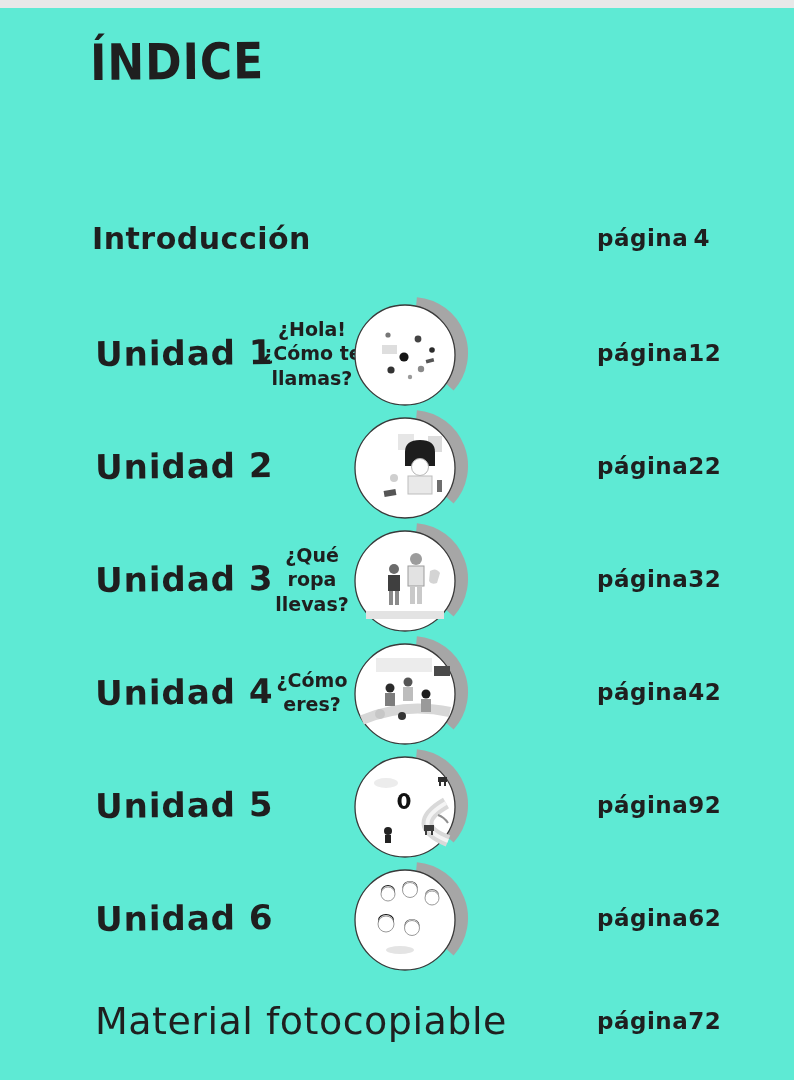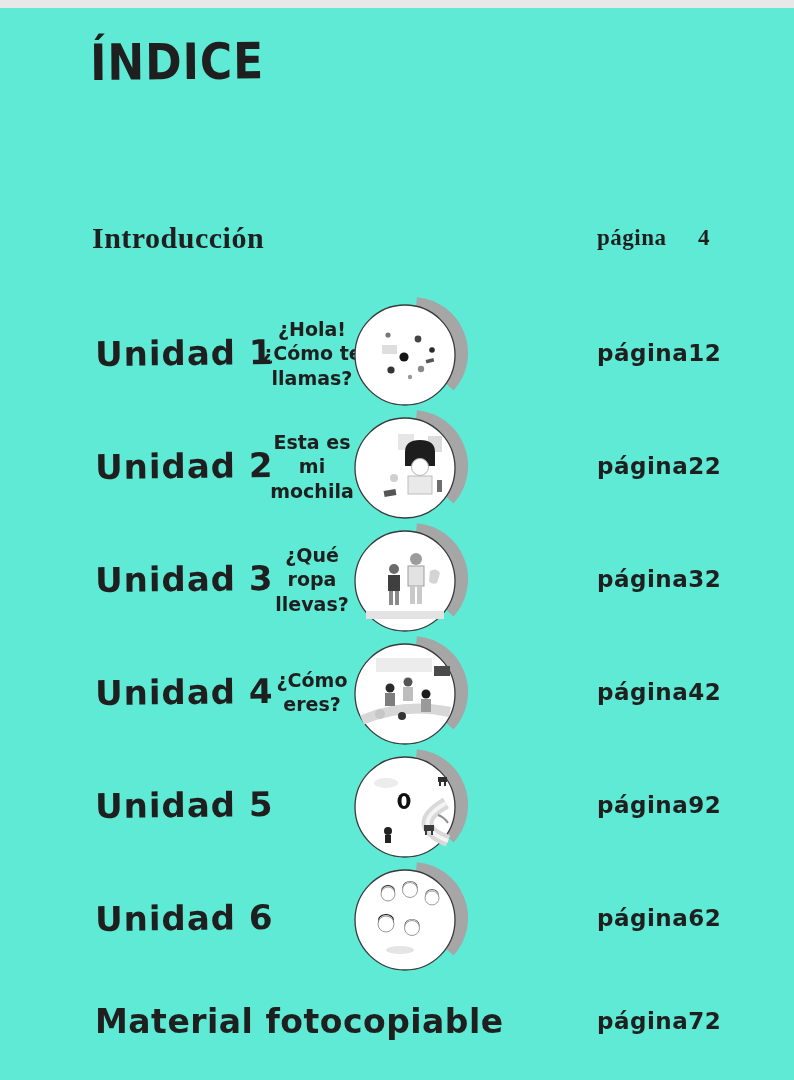--- a/index.html
+++ b/index.html
@@ -11,21 +11,21 @@
     overflow:hidden;
     font-family:"DejaVu Sans","Liberation Sans",sans-serif;
     color:var(--ink,#1f1f1f);
   }
   .title{
     position:absolute;left:90px;top:26px;
     font-size:50px;font-weight:bold;letter-spacing:1px;
     display:inline-block;transform:scaleX(.88) rotate(-.5deg);transform-origin:left top;
   }
   .row{position:absolute;left:0;width:794px;}
-  .intro-row{top:205px;height:50px;font-family:Liberation Serif, serif;}
+  .intro-row{top:205px;height:50px;}
   .intro-label{
     position:absolute;left:92px;top:50%;transform:translateY(-50%);
     font-size:30px;font-weight:bold;letter-spacing:.5px;
   }
   .unit-row{height:112px;}
   .unit-row.u1{top:289px}
   .unit-row.u2{top:402px}
   .unit-row.u3{top:515px}
   .unit-row.u4{top:628px}
   .unit-row.u5{top:741px}
@@ -41,21 +41,21 @@
   .unit-thumb{position:absolute;left:342px;top:0;width:132px;height:112px;}
   .unit-thumb svg{display:block;width:132px;height:112px;}
   .page-ref{
     position:absolute;left:597px;width:113px;top:50%;transform:translateY(-50%);
     display:flex;justify-content:space-between;align-items:center;
     font-size:23px;font-weight:bold;letter-spacing:.5px;
   }
   .material-row{top:985px;height:56px;}
   .material-label{
     position:absolute;left:95px;top:50%;transform:translateY(-50%);
-    font-size:33px;font-weight:bold;letter-spacing:.5px;
+    font-size:38px;font-weight:normal;letter-spacing:.5px;
   }
   .footer-rule{
     position:absolute;left:85px;right:0;bottom:0;height:7px;
     background:#121212;
   }
 </style>
 </head>
 <body>
 
 <div class="page">
@@ -91,21 +91,20 @@
       </svg>
     </div>
     <div class="page-ref">
       <span>página</span>
       <span>12</span>
     </div>
   </div>
 
   <div class="row unit-row u2">
     <div class="unit-label">Unidad 2</div>
-    <div class="unit-subtitle">Esta es mi mochila</div>
     <div class="unit-thumb">
       <svg viewBox="0 0 132 112">
         <path class="arc" d="M74.9,0.2 A56,56 0 0 1 111.6,93.5 L98.2,81.4 A38,38 0 0 0 73.3,18.1 Z" fill="#a6a6a6"></path>
         <circle class="frame" cx="63" cy="58" r="50" fill="#ffffff" stroke="#3a3a3a" stroke-width="1.3"></circle>
         <g>
           <rect x="56" y="24" width="16" height="16" fill="#e6e6e6"></rect>
           <rect x="86" y="26" width="14" height="16" fill="#dcdcdc"></rect>
           <path d="M63,56 L63,42 Q63,30 78,30 Q93,30 93,42 L93,56 Z" fill="#1d1d1d"></path>
           <circle cx="78" cy="57" r="8.5" fill="#fdfdfd" stroke="#b5b5b5" stroke-width="1"></circle>
           <rect x="66" y="66" width="24" height="18" fill="#e9e9e9" stroke="#bdbdbd" stroke-width="1"></rect>

